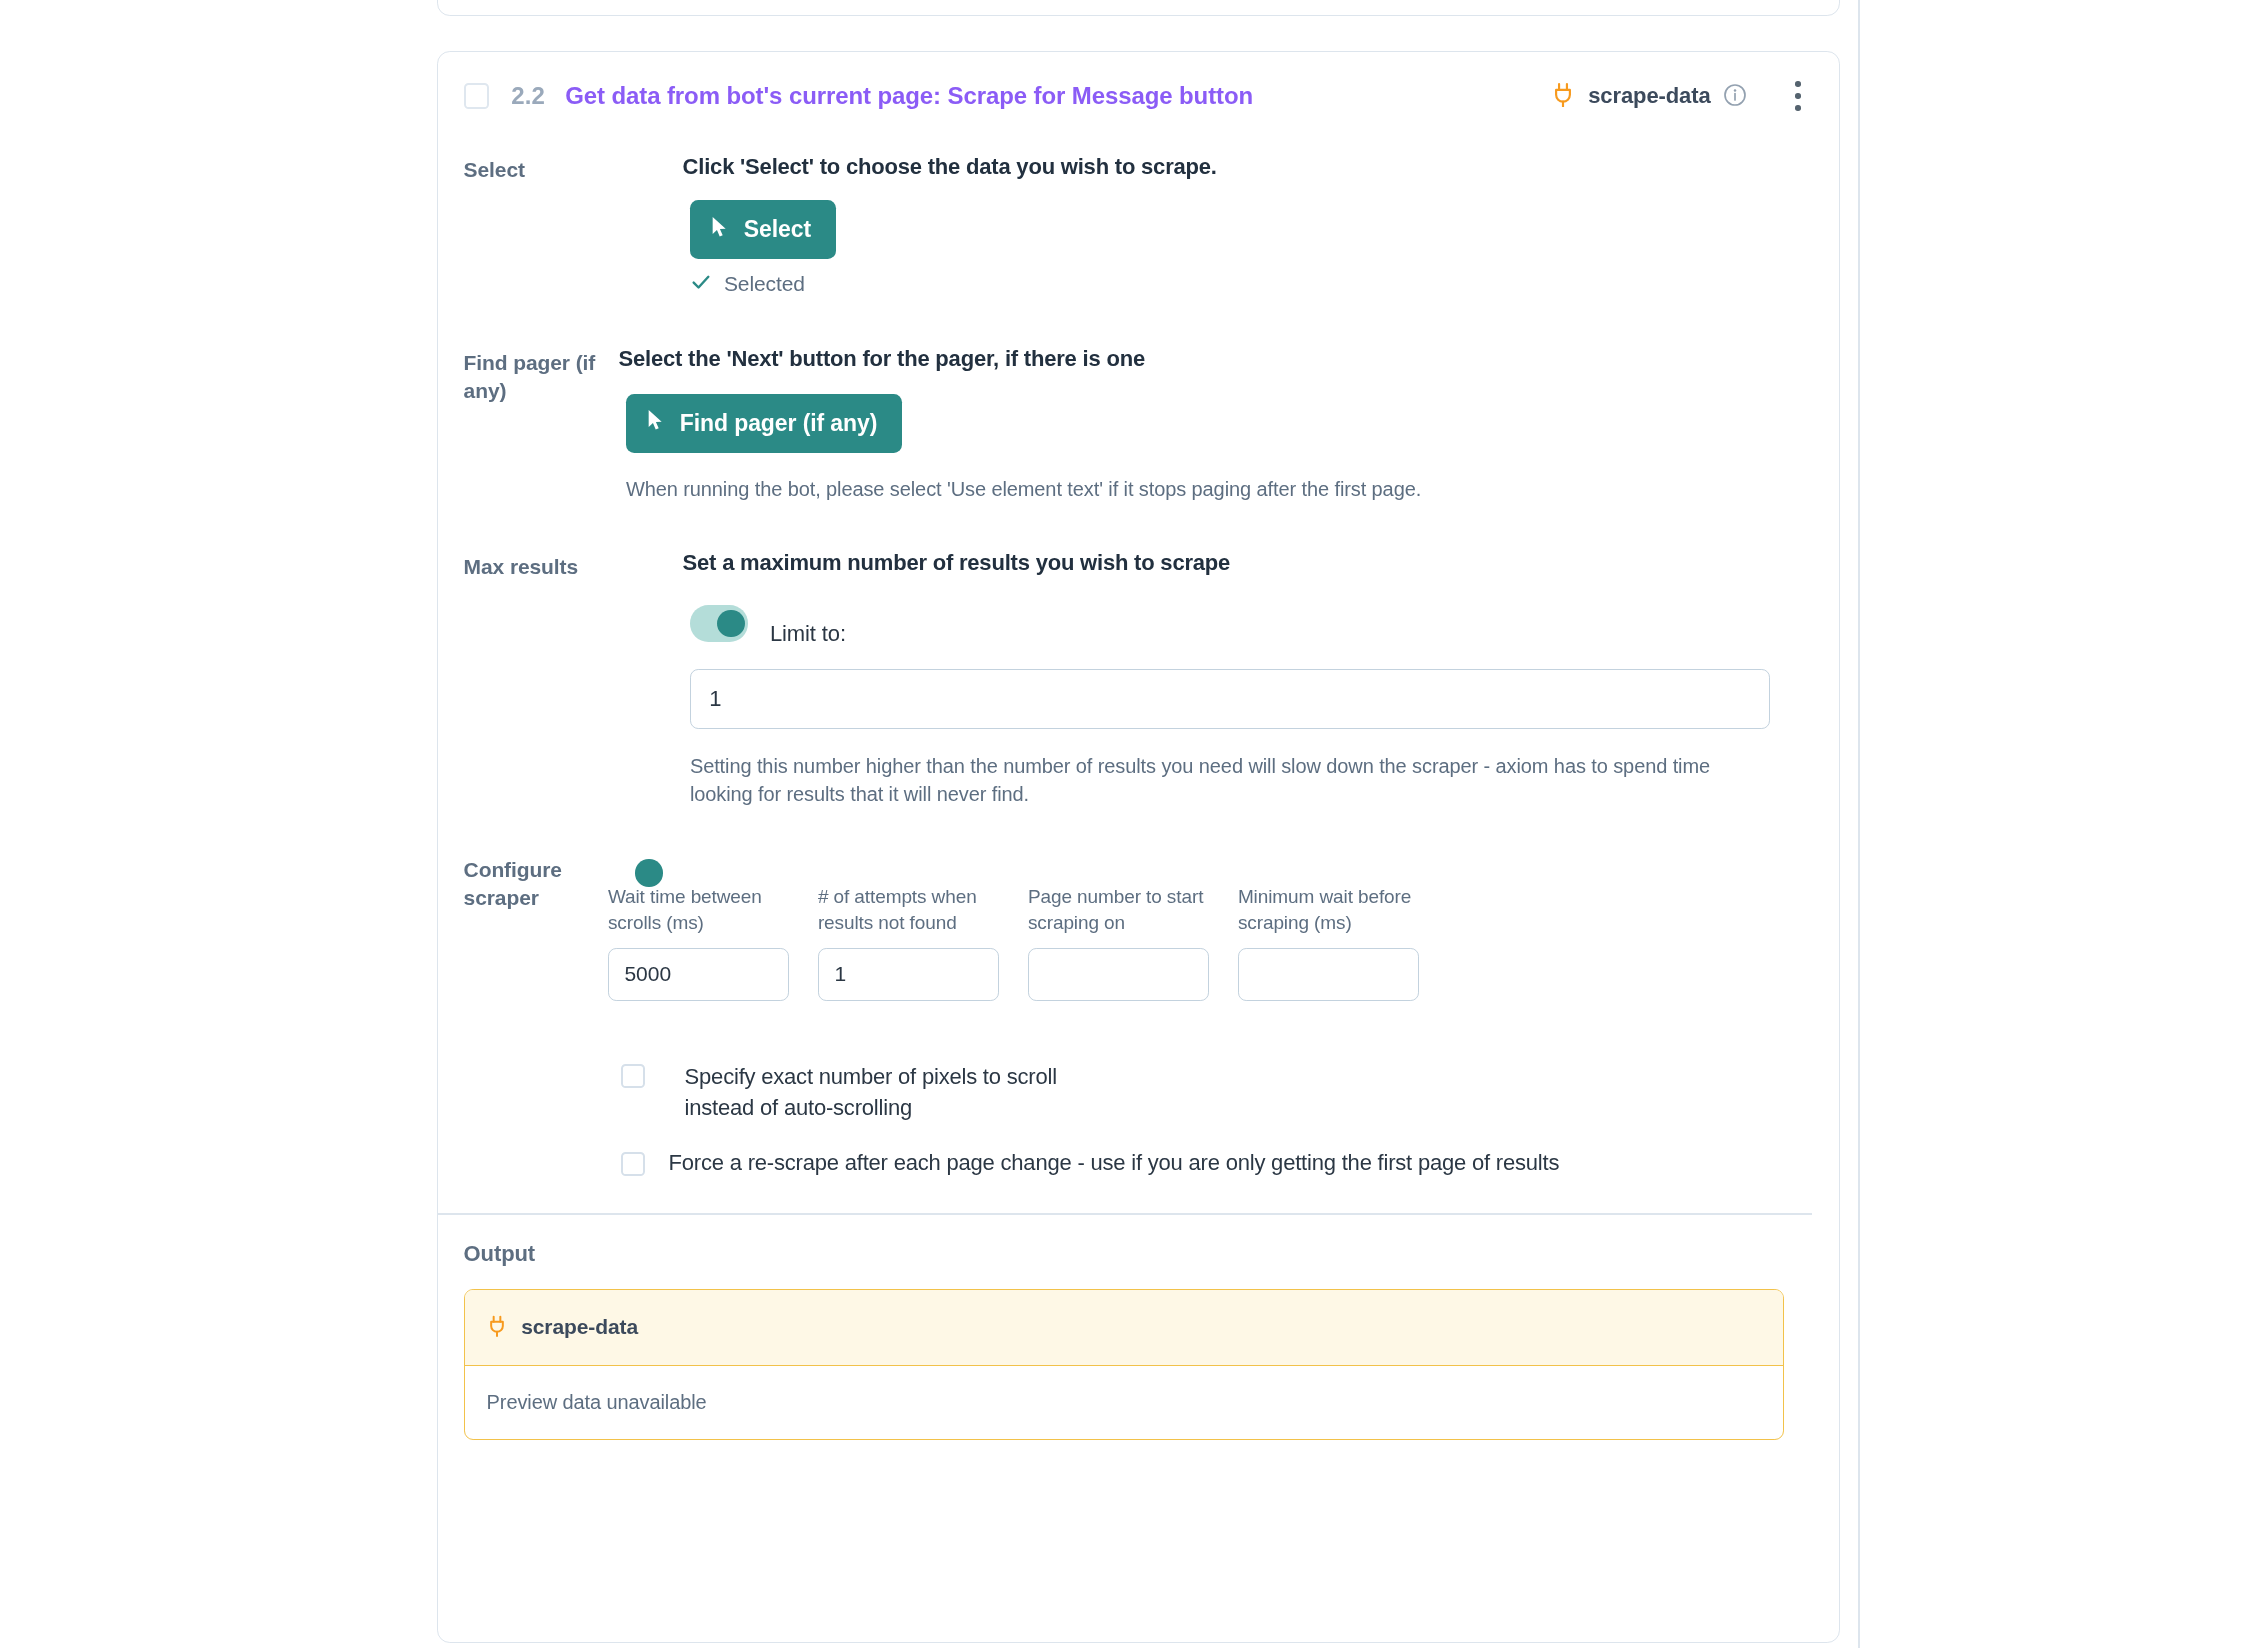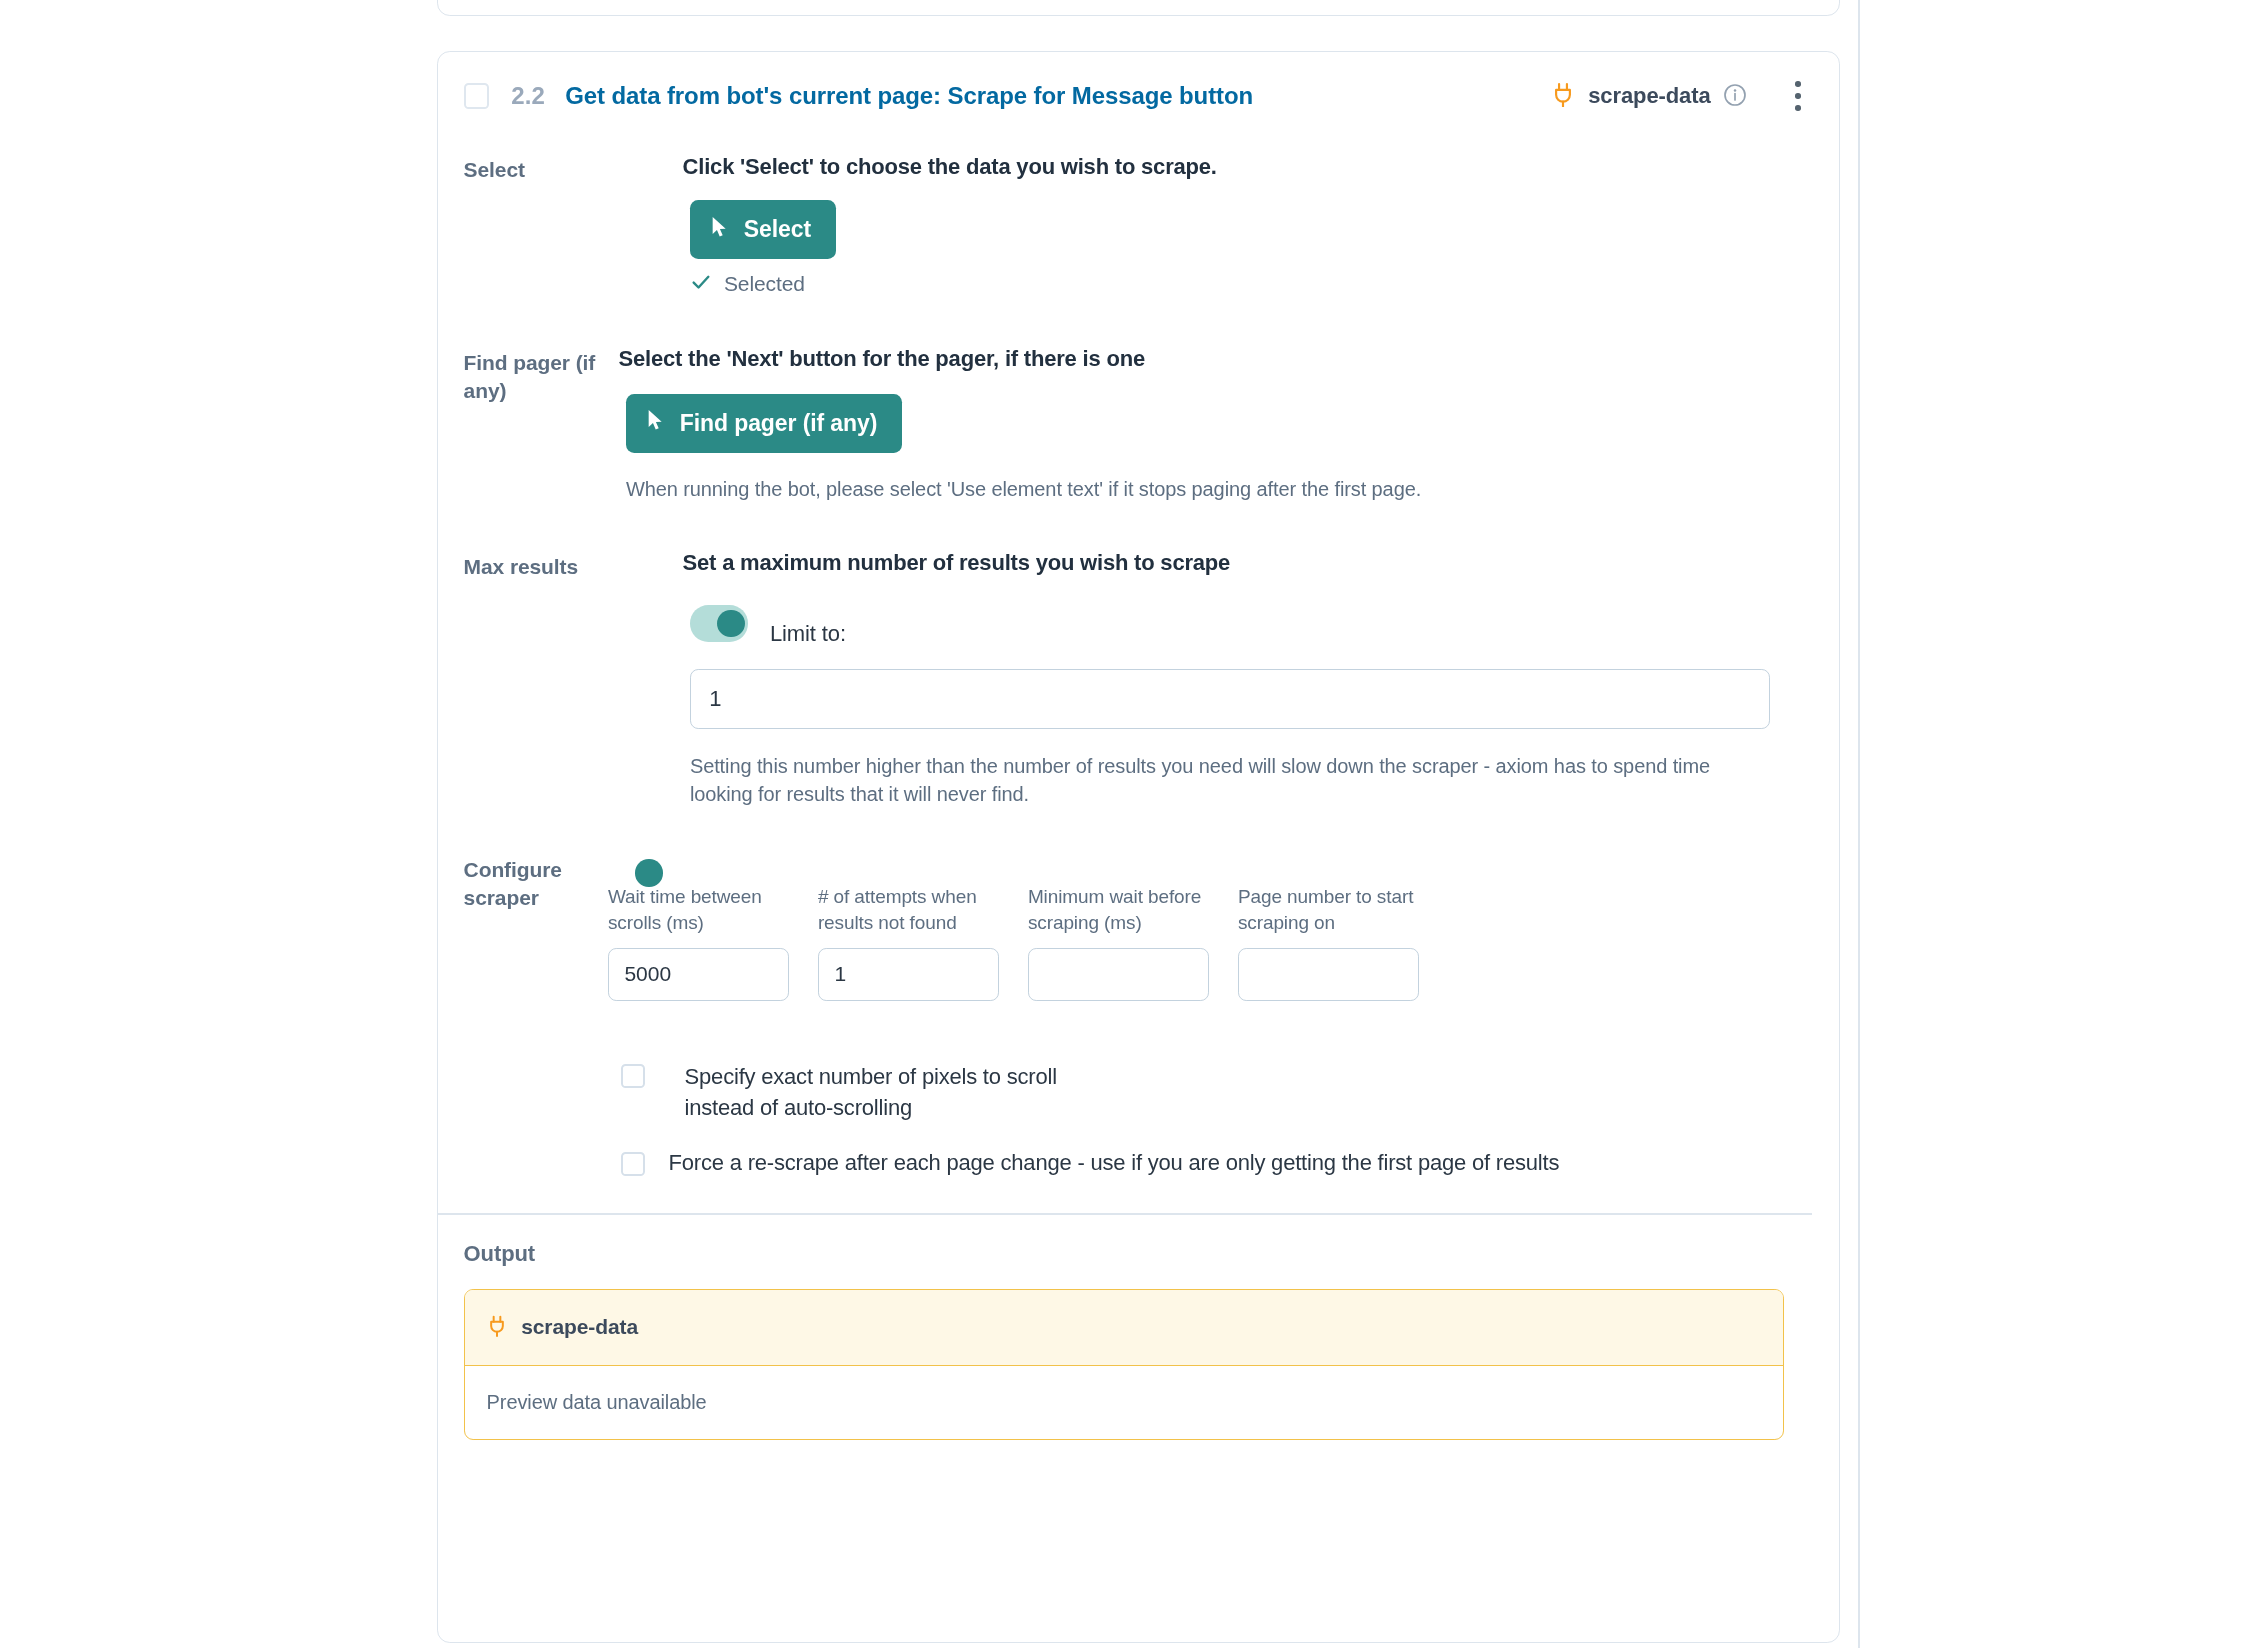--- a/index.html
+++ b/index.html
@@ -77,21 +77,21 @@
     font-size: 24px;
     font-weight: 700;
     color: #9aa9bb;
     letter-spacing: 0.2px;
   }
 
   .step-title {
     margin-left: 20px;
     font-size: 24px;
     font-weight: 700;
-    color: #0369a1;
+    color: #8b5cf6;
     letter-spacing: -0.1px;
     white-space: nowrap;
   }
 
   .header-right {
     margin-left: auto;
     display: flex;
     align-items: center;
     gap: 12.8px;
   }
@@ -445,25 +445,25 @@
           <div class="scraper-grid" style="margin-top:29px;">
             <div class="scraper-col">
               <div class="scraper-col-label">Wait time between scrolls (ms)</div>
               <input class="text-input" readonly="" value="5000" style="">
             </div>
             <div class="scraper-col">
               <div class="scraper-col-label"># of attempts when results not found</div>
               <input class="text-input" readonly="" value="1" style="">
             </div>
             <div class="scraper-col">
-              <div class="scraper-col-label">Minimum wait before scraping (ms)</div>
+              <div class="scraper-col-label">Page number to start scraping on</div>
               <input class="text-input" readonly="" value="" style="">
             </div>
             <div class="scraper-col">
-              <div class="scraper-col-label">Page number to start scraping on</div>
+              <div class="scraper-col-label">Minimum wait before scraping (ms)</div>
               <input class="text-input" readonly="" value="" style="">
             </div>
           </div>
 
           <div class="cb-row" style="margin-top:60px;gap:40px;">
             <span class="cb-box"></span>
             <span class="cb-label" style="max-width:393px;">Specify exact number of pixels to scroll instead of auto-scrolling</span>
           </div>
 
           <div class="cb-row" style="margin-top:24px;align-items:center;">

